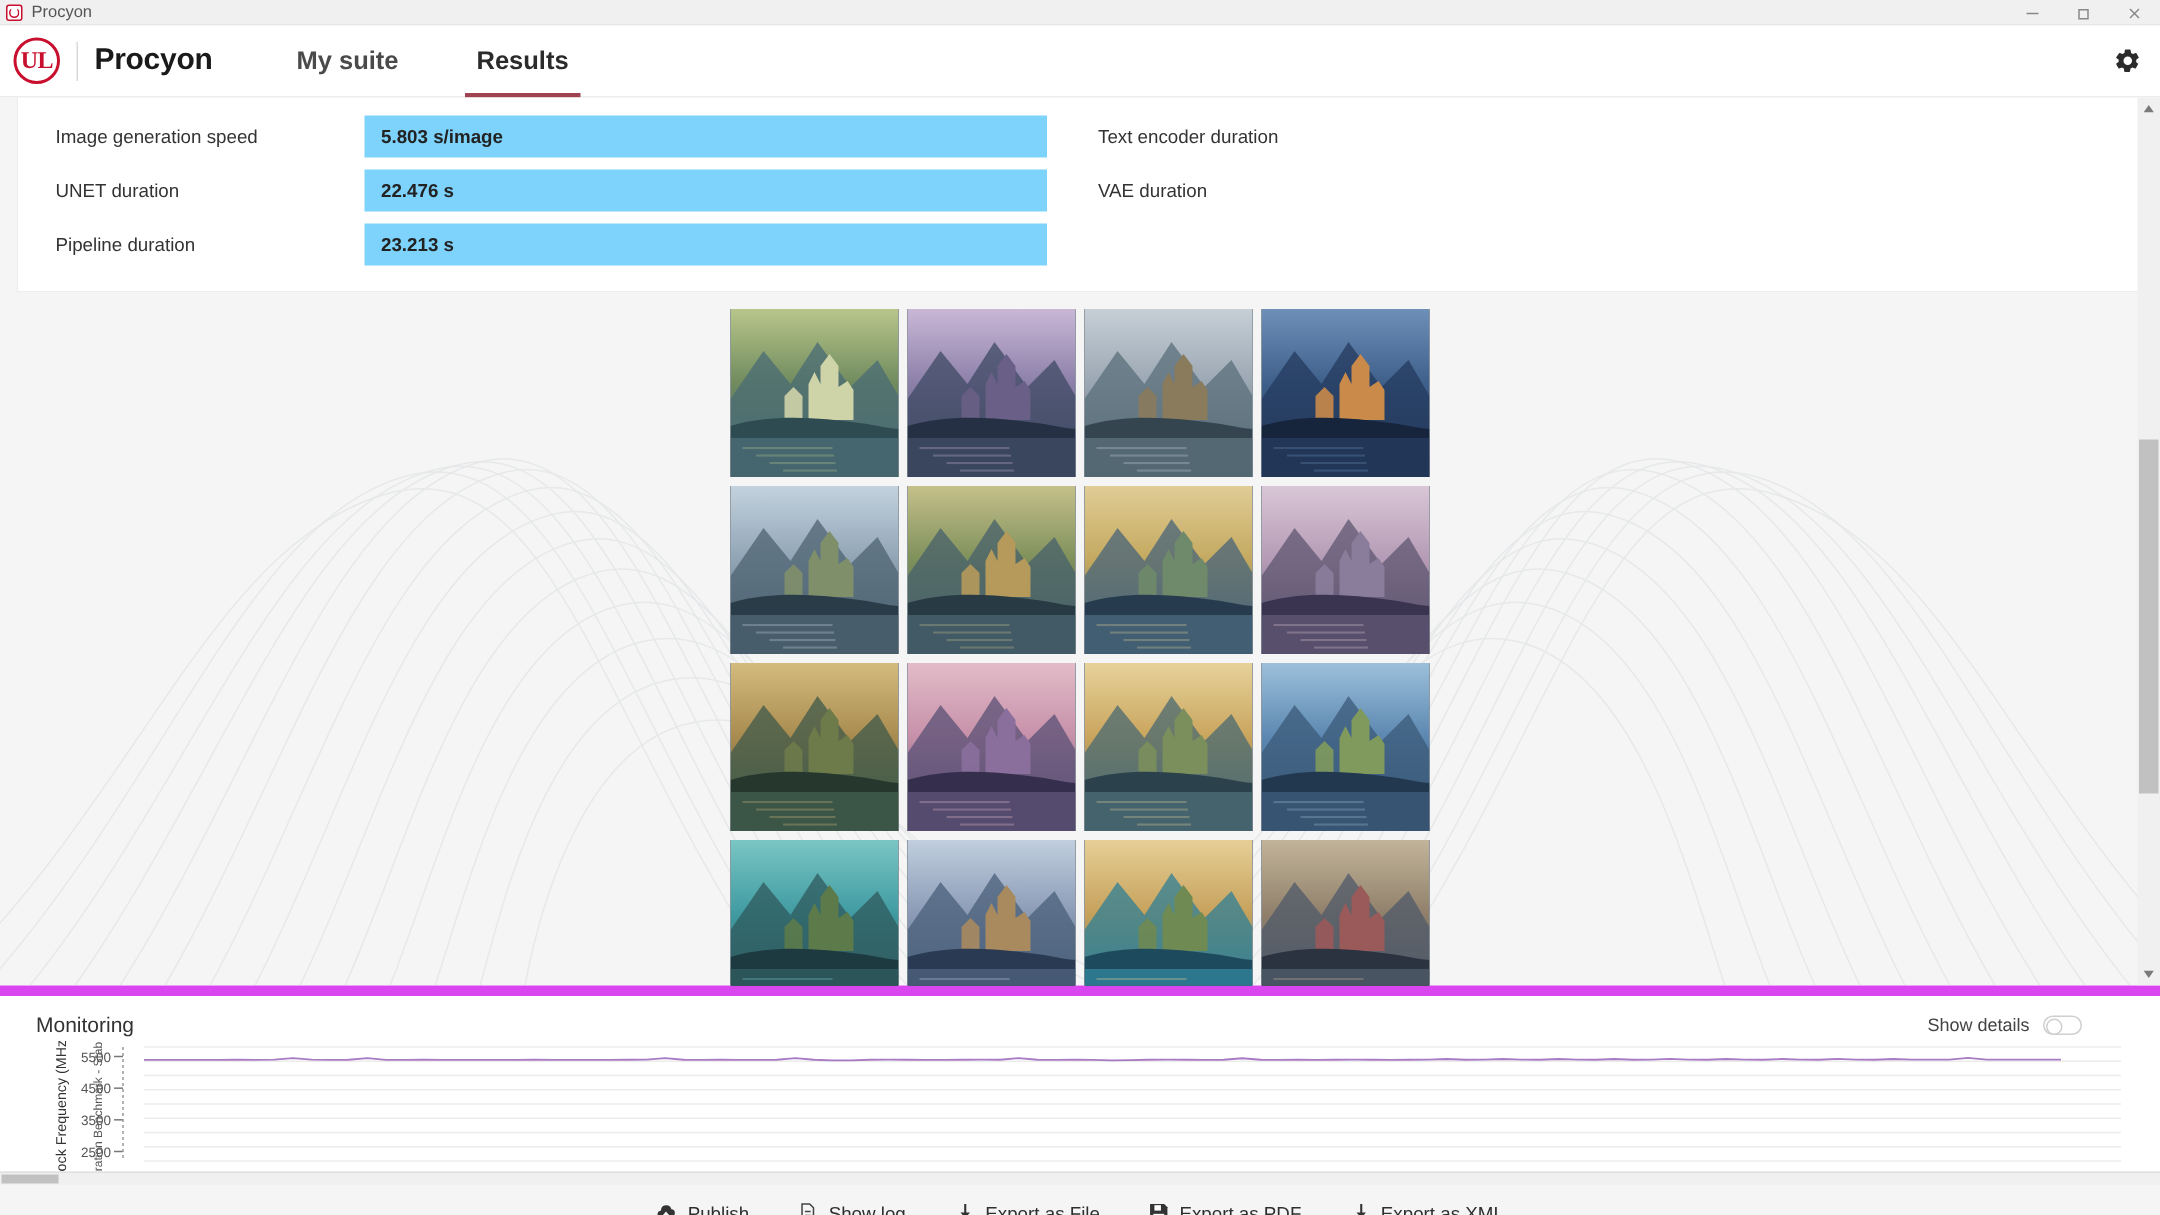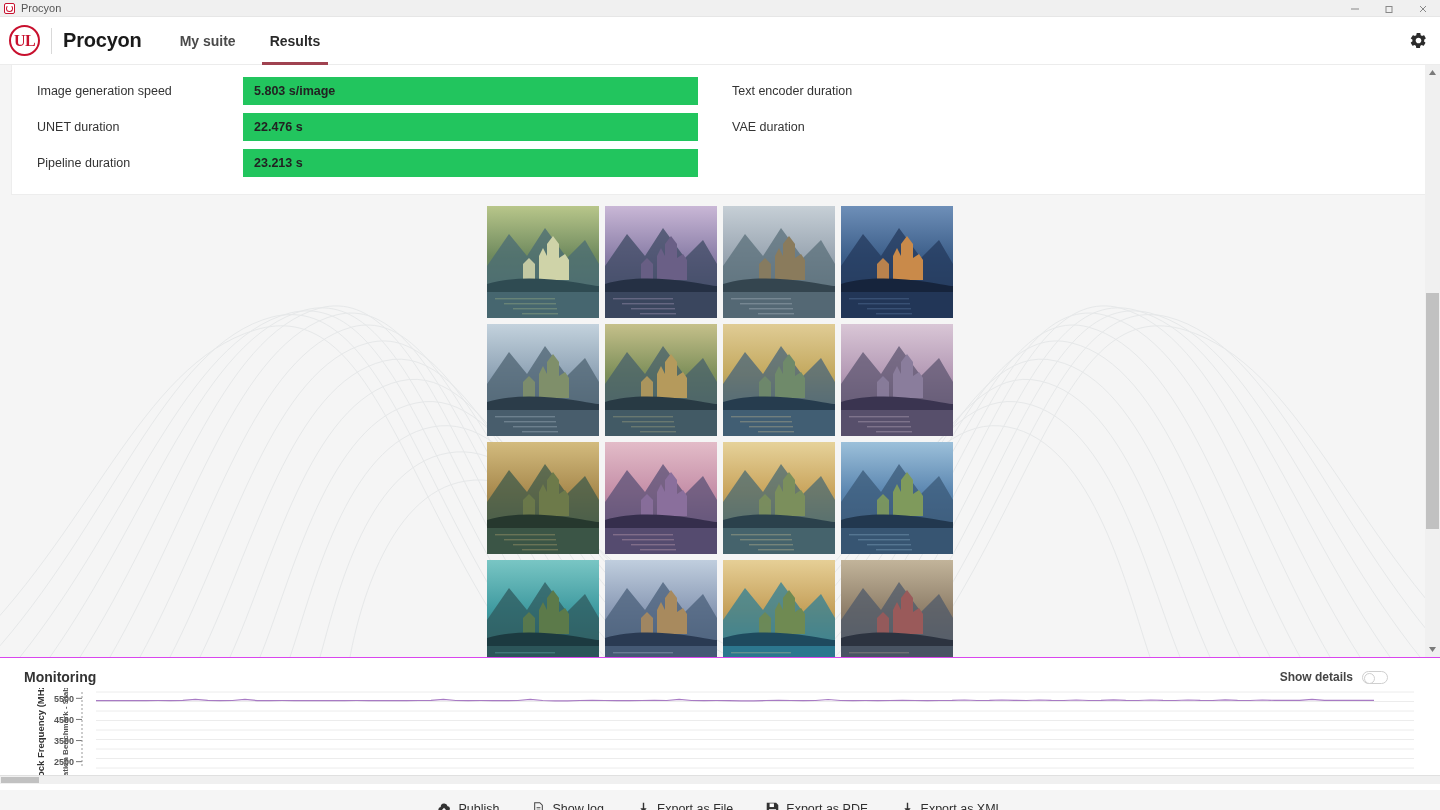--- a/index.html
+++ b/index.html
@@ -51,23 +51,23 @@
     font-family: "Liberation Serif", serif; letter-spacing: -0.5px;
   }
   .logo-divider {
     width: 1px; height: 26px; background: #d9d9d9; margin: 0 11px;
   }
   .app-title {
     font-size: 20px; font-weight: bold; color: #1a1a1a; letter-spacing: -0.2px;
   }
   .nav { display: flex; align-items: flex-end; height: 48px; margin-left: 34px; }
   .nav-item {
-    font-size: 14px; font-weight: bold; color: #4a4a4a;
+    font-size: 17px; font-weight: bold; color: #4a4a4a;
     padding: 0 4px; height: 48px; display: flex; align-items: center;
-    margin-right: 26px; position: relative; cursor: pointer;
+    margin-right: 26px; position: relative; cursor: pointer; margin-left: 18px;
   }
   .nav-item.active { color: #2b2b2b; }
   .nav-item.active::after {
     content: ""; position: absolute; left: -4px; right: -4px; bottom: 0;
     height: 2.5px; background: #a04250;
   }
   .gear-btn {
     position: absolute; right: 9px; top: 50%; transform: translateY(-50%);
     width: 26px; height: 26px; display: flex; align-items: center;
     justify-content: center; cursor: pointer;
@@ -89,21 +89,21 @@
     border: 1px solid #ededed; border-top: none;
     padding: 12px 13px 17px 13px;
     display: grid; grid-template-columns: repeat(2, 1fr);
     column-gap: 0px; row-gap: 8px;
   }
   .metric { display: flex; align-items: center; }
   .metric-label {
     font-size: 12.5px; color: #333; width: 218px; padding-left: 12px;
   }
   .metric-value {
-    flex: 1; background: #22c55e; font-size: 12.5px; font-weight: bold;
+    flex: 1; background: #7dd3fc; font-size: 12.5px; font-weight: bold;
     color: #222; padding: 7px 11px; margin-right: 22px;
   }
 
   
   .grid-wrap {
     position: relative; z-index: 1;
     display: flex; justify-content: center; margin-top: 11px;
   }
   .img-grid {
     display: grid; grid-template-columns: repeat(4, 112px);
@@ -126,22 +126,22 @@
   }
   .vscroll-up { top: 0; } .vscroll-down { bottom: 0; }
   .vscroll-thumb {
     position: absolute; left: 1px; width: 13px;
     top: 228px; height: 236px; background: #c1c1c1;
   }
 
   
   .monitor {
     position: relative; background: #ffffff;
-    border-top: 1px solid #d946ef;
-    height: 133px; overflow: hidden; font-weight: bold;
+    border-top: 7px solid #d946ef;
+    height: 133px; overflow: hidden;
   }
   .monitor-head {
     display: flex; align-items: center; justify-content: space-between;
     padding: 11px 52px 0 24px;
   }
   .monitor-title { font-size: 14px; color: #333; }
   .toggle-row { display: flex; align-items: flex-end; gap: 9px; }
   .toggle-label { font-size: 12px; color: #444; }
   .toggle {
     width: 26px; height: 13px; border-radius: 7px;

